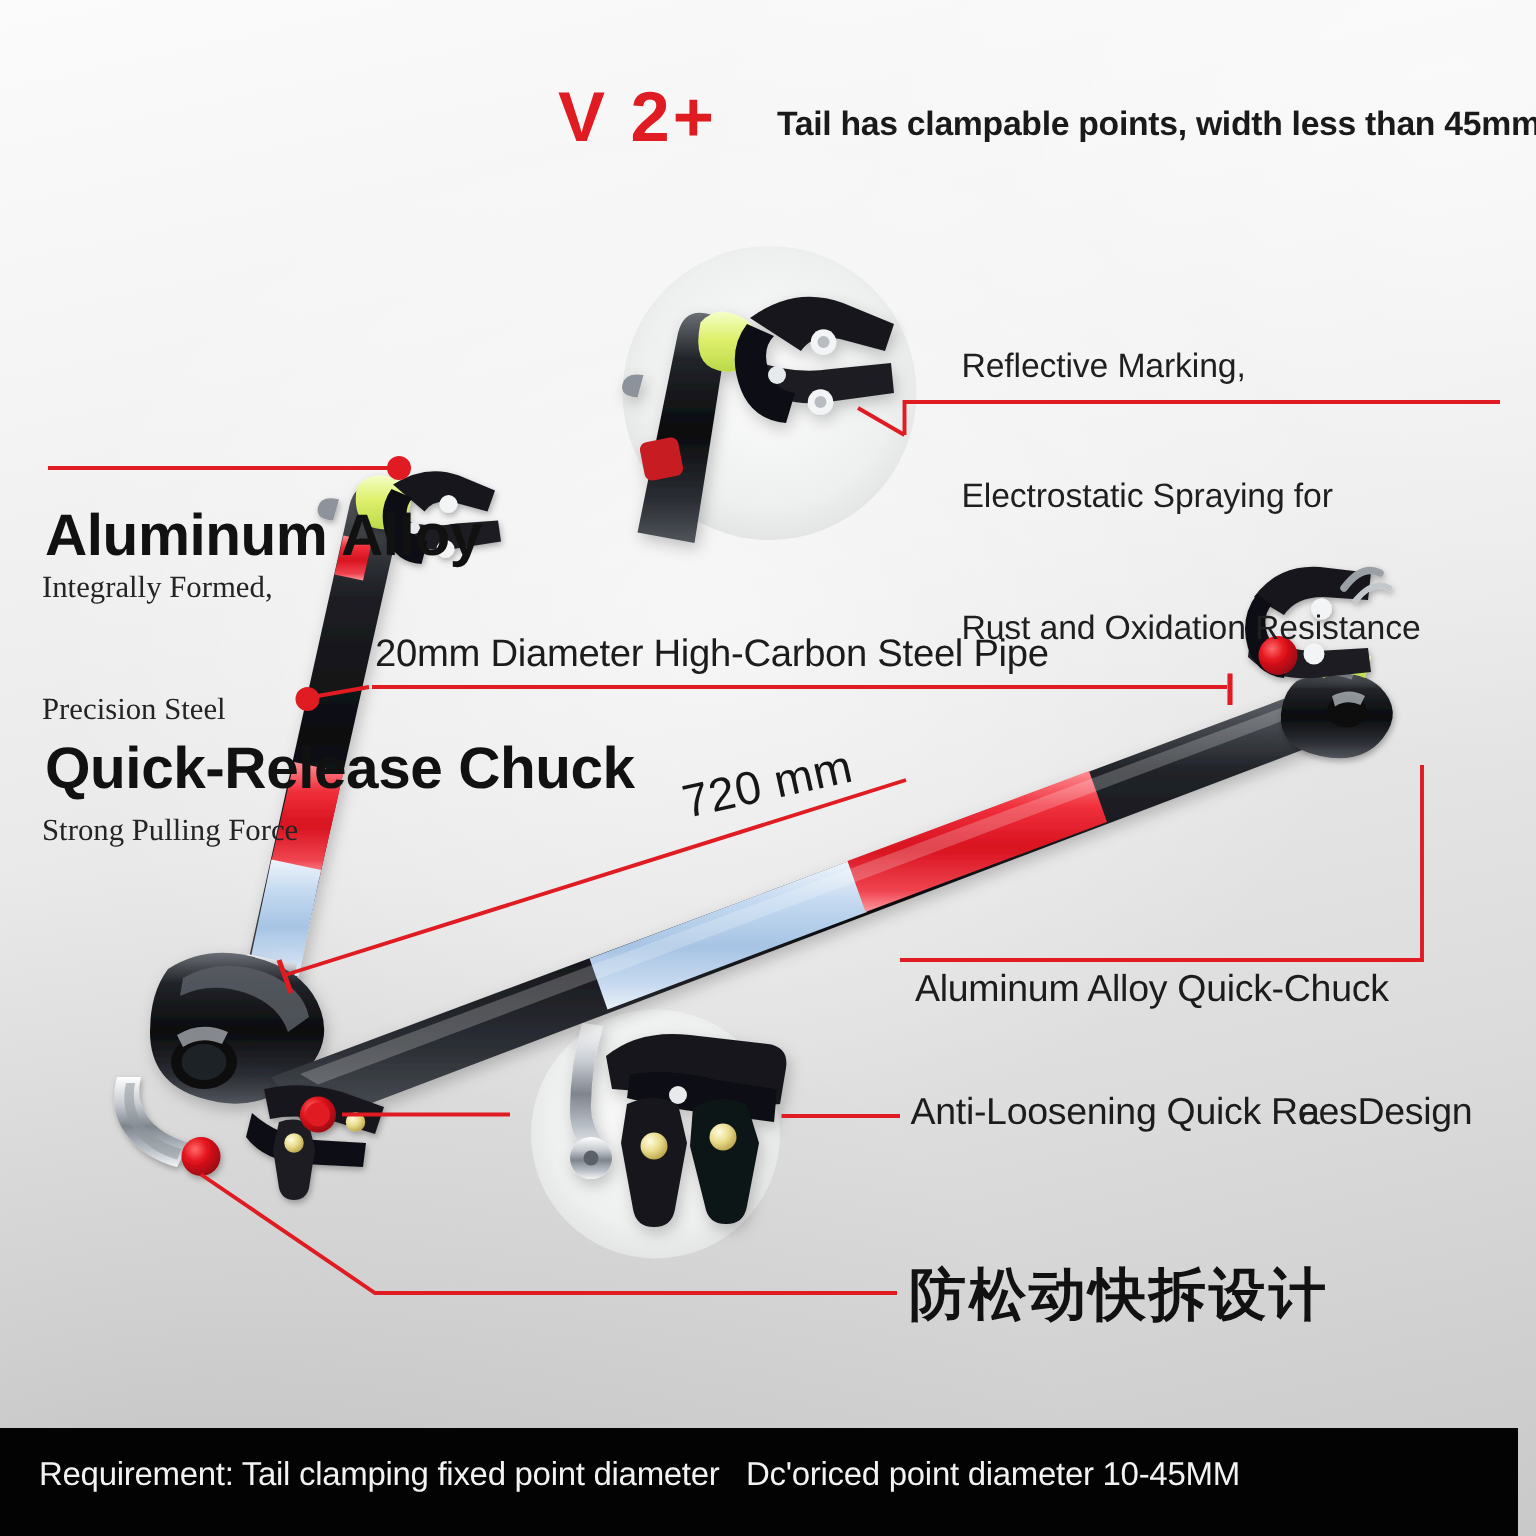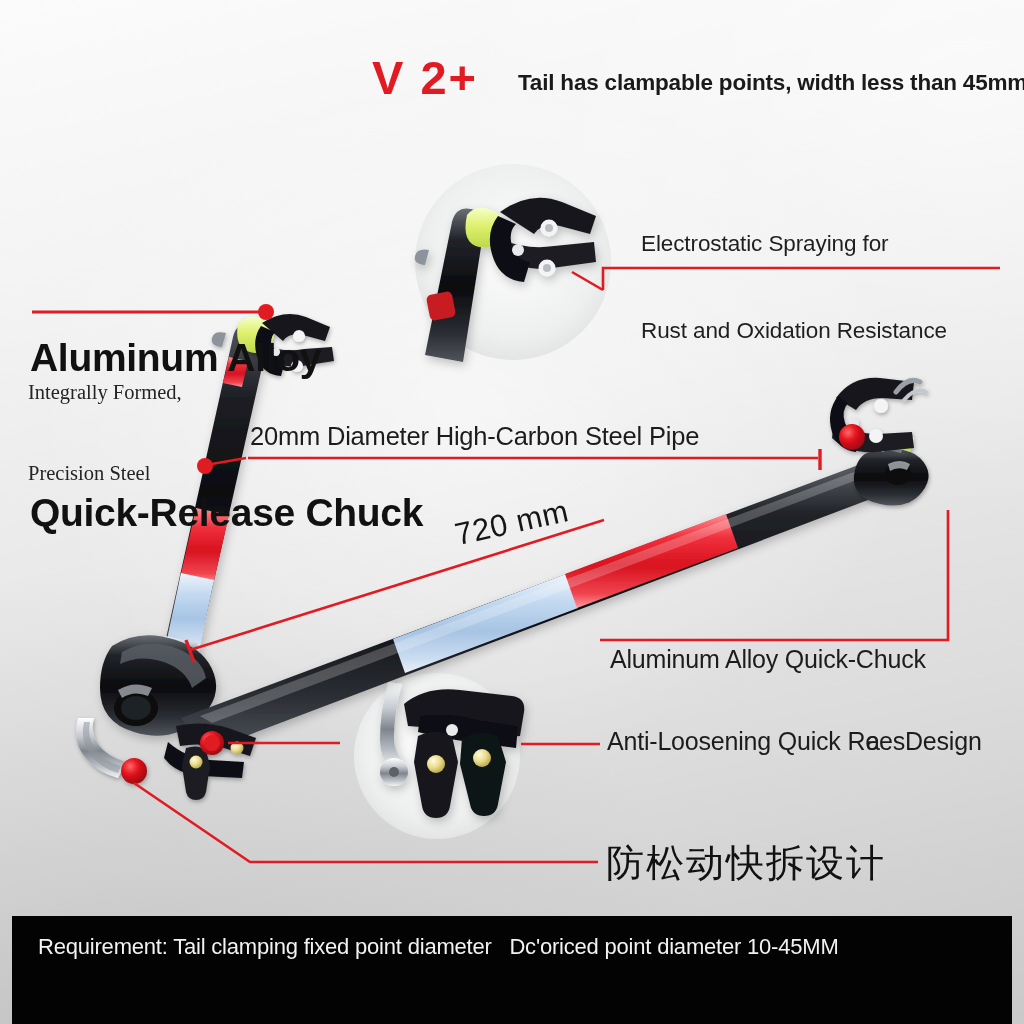--- a/index.html
+++ b/index.html
@@ -56,27 +56,27 @@
     left:452px;top:519px;font-size:31px;font-weight:400;color:#161616;
     transform:rotate(-12.5deg);transform-origin:left top;letter-spacing:.5px;
   }
   .lbl-alu-chuck{
     left:610px;top:645px;font-size:25px;font-weight:400;color:#1c1c1c;letter-spacing:-.2px;
   }
   .lbl-anti{
     left:607px;top:727px;font-size:25px;font-weight:400;color:#1c1c1c;letter-spacing:-.2px;
   }
   .lbl-cn{
-    left:606px;top:842px;font-size:38px;font-weight:400;color:#111;
+    left:606px;top:842px;font-size:38px;font-weight:700;color:#111;
     font-family:"DejaVu Sans","Liberation Sans",sans-serif;letter-spacing:2px;text-align:right;
   }
 
   
   .footer{
-    position:absolute;left:0;right:12px;bottom:0;height:108px;background:#030303;margin-left:12px;
+    position:absolute;left:0;right:12px;bottom:0;height:72px;background:#030303;
   }
   .footer-line{
     position:absolute;color:#f2f2f2;font-size:22px;font-weight:400;white-space:pre;
     letter-spacing:-.2px;
   }
   .fl1{left:26px;top:18px;}
   .fl2{left:26px;top:52px;}
   
   .sq{position:relative;display:inline-block;}
   .sq .ghost{position:absolute;left:-13px;top:0;}
@@ -292,32 +292,34 @@
       <circle cx="266" cy="312" r="8" fill="#e01b22"></circle>
       <circle cx="205" cy="466" r="8" fill="#e01b22"></circle>
       <circle cx="212" cy="743" r="8" fill="#e01b22"></circle>
     </g>
   </svg>
 
   <div class="txt v2">V 2+</div>
   <div class="txt v2sub">Tail has clampable points, width less than 45mm</div>
 
   <div class="txt callout-reflective">
+    <div>Reflective Marking,</div>
     <div>Electrostatic Spraying for</div>
     <div>Rust and Oxidation Resistance</div>
   </div>
 
   <div class="txt h-big">
     <div>Aluminum Alloy</div>
     <div>Quick-Release Chuck</div>
   </div>
 
   <div class="txt sub-left">
     <div>Integrally Formed,</div>
     <div>Precision Steel</div>
+    <div>Strong Pulling Force</div>
   </div>
 
   <div class="txt lbl-pipe">20mm Diameter High-Carbon Steel Pipe</div>
   <div class="txt lbl-720">720 mm</div>
   <div class="txt lbl-alu-chuck">Aluminum Alloy Quick-Chuck</div>
 
   <div class="txt lbl-anti"><span>Anti-Loosening Quick Re</span><span class="sq"><span>es</span><span class="ghost">a</span></span><span>Design</span></div>
 
   <div class="txt lbl-cn">防松动快拆设计</div>
 

